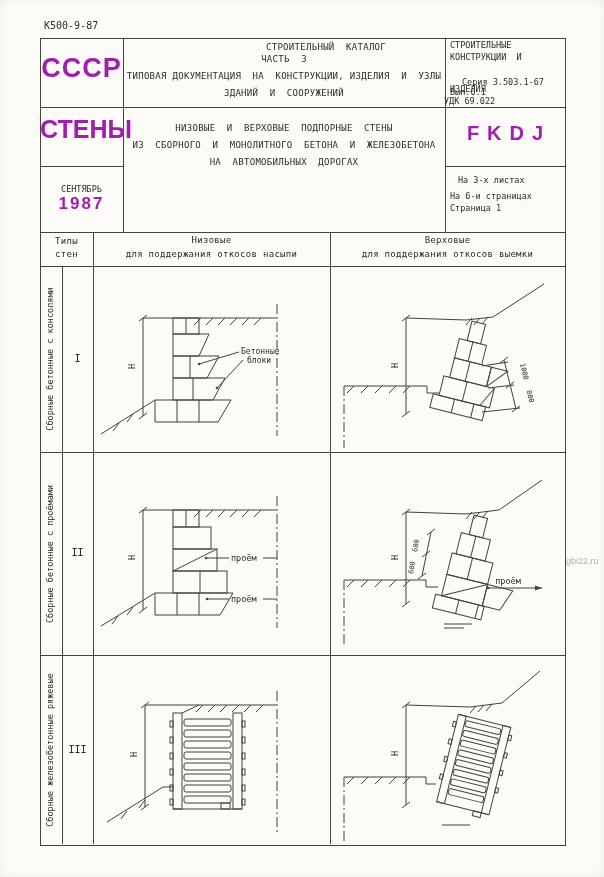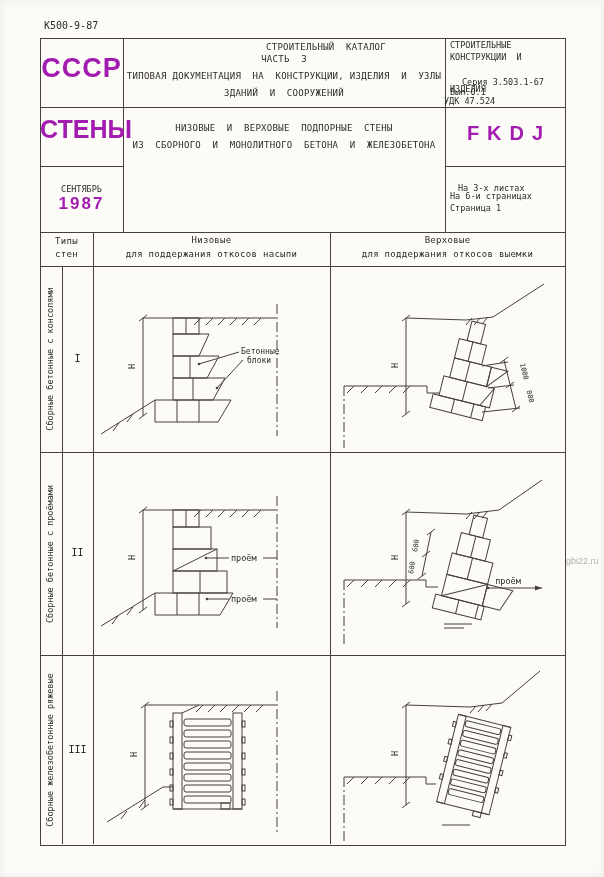--- a/index.html
+++ b/index.html
@@ -52,29 +52,30 @@
   <div class="t c s8" style="left:40px;top:185px;width:83px;">СЕНТЯБРЬ</div>
   <div class="t c big" style="left:40px;top:195px;width:83px;font-size:17px;letter-spacing:2px;">1987</div>
 
   <div class="t c s9" style="left:123px;top:43px;width:322px;margin-left:42px;">СТРОИТЕЛЬНЫЙ  КАТАЛОГ</div>
   <div class="t c s9" style="left:123px;top:55px;width:322px;">ЧАСТЬ  3</div>
   <div class="t c s9" style="left:123px;top:72px;width:322px;">ТИПОВАЯ ДОКУМЕНТАЦИЯ  НА  КОНСТРУКЦИИ, ИЗДЕЛИЯ  И  УЗЛЫ</div>
   <div class="t c s9" style="left:123px;top:89px;width:322px;">ЗДАНИЙ  И  СООРУЖЕНИЙ</div>
 
   <div class="t c s9" style="left:123px;top:124px;width:322px;">НИЗОВЫЕ  И  ВЕРХОВЫЕ  ПОДПОРНЫЕ  СТЕНЫ</div>
   <div class="t c s9" style="left:123px;top:141px;width:322px;">ИЗ  СБОРНОГО  И  МОНОЛИТНОГО  БЕТОНА  И  ЖЕЛЕЗОБЕТОНА</div>
+  <div class="t c s9" style="left:123px;top:158px;width:322px;">НА  АВТОМОБИЛЬНЫХ  ДОРОГАХ</div>
 
   <div class="t s8" style="left:450px;top:41px;">СТРОИТЕЛЬНЫЕ</div>
   <div class="t s8" style="left:450px;top:53px;">КОНСТРУКЦИИ  И</div>
   <div class="t s8" style="left:450px;top:53px;margin-top:32px;">ИЗДЕЛИЯ</div>
   <div class="t s8" style="left:450px;top:78px;padding-left:12px;">Серия 3.503.1-67</div>
   <div class="t s8" style="left:450px;top:88px;">Вып.0.1</div>
-  <div class="t s8" style="left:444px;top:97px;">УДК 47.524</div>
+  <div class="t s8" style="left:444px;top:97px;">УДК 69.022</div>
   <div class="t c big" style="left:445px;top:122px;width:120px;font-size:20px;letter-spacing:8px;text-indent:8px;">FKDJ</div>
-  <div class="t s8" style="left:450px;top:184px;padding-left:8px;">На 3-х листах</div>
+  <div class="t s8" style="left:450px;top:176px;padding-left:8px;">На 3-х листах</div>
   <div class="t s8" style="left:450px;top:192px;">На 6-и страницах</div>
   <div class="t s8" style="left:450px;top:204px;">Страница 1</div>
 
   <div class="t c s9" style="left:40px;top:237px;width:53px;">Типы</div>
   <div class="t c s9" style="left:40px;top:250px;width:53px;">стен</div>
   <div class="t c s9" style="left:93px;top:250px;width:237px;">для поддержания откосов насыпи</div>
   <div class="t c s9" style="left:93px;top:236px;width:237px;">Низовые</div>
   <div class="t c s9" style="left:330px;top:236px;width:235px;">Верховые</div>
   <div class="t c s9" style="left:330px;top:250px;width:235px;">для поддержания откосов выемки</div>
 

